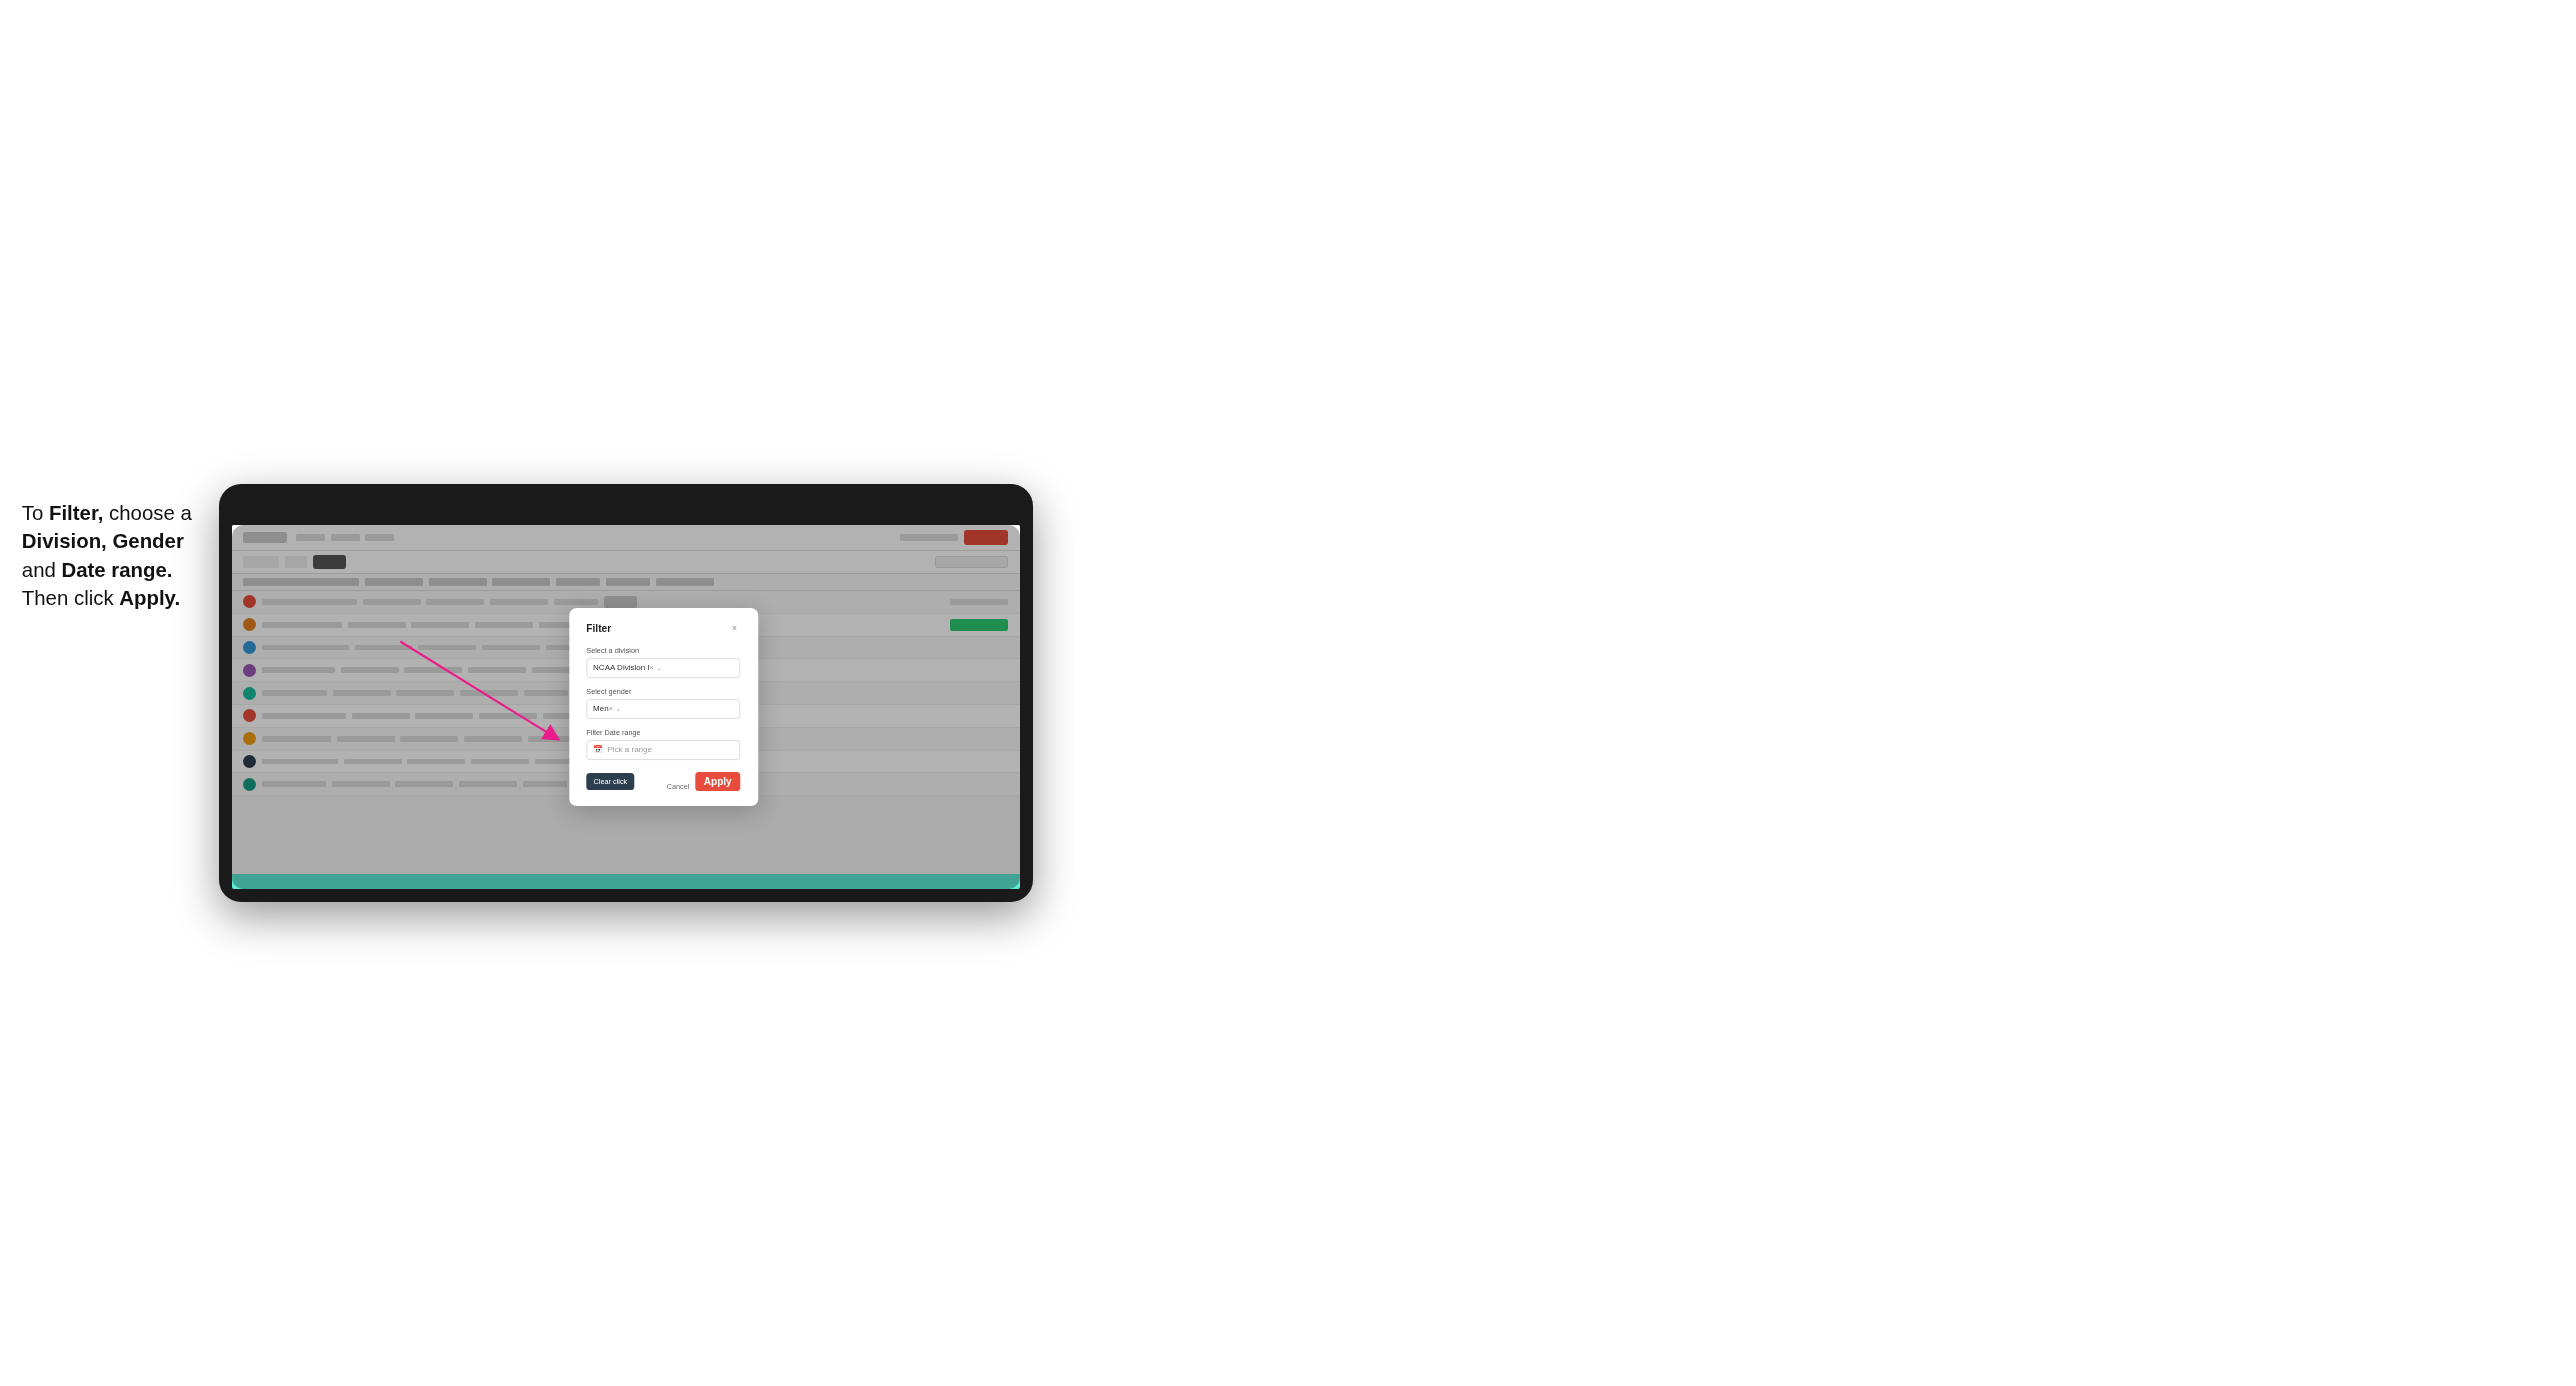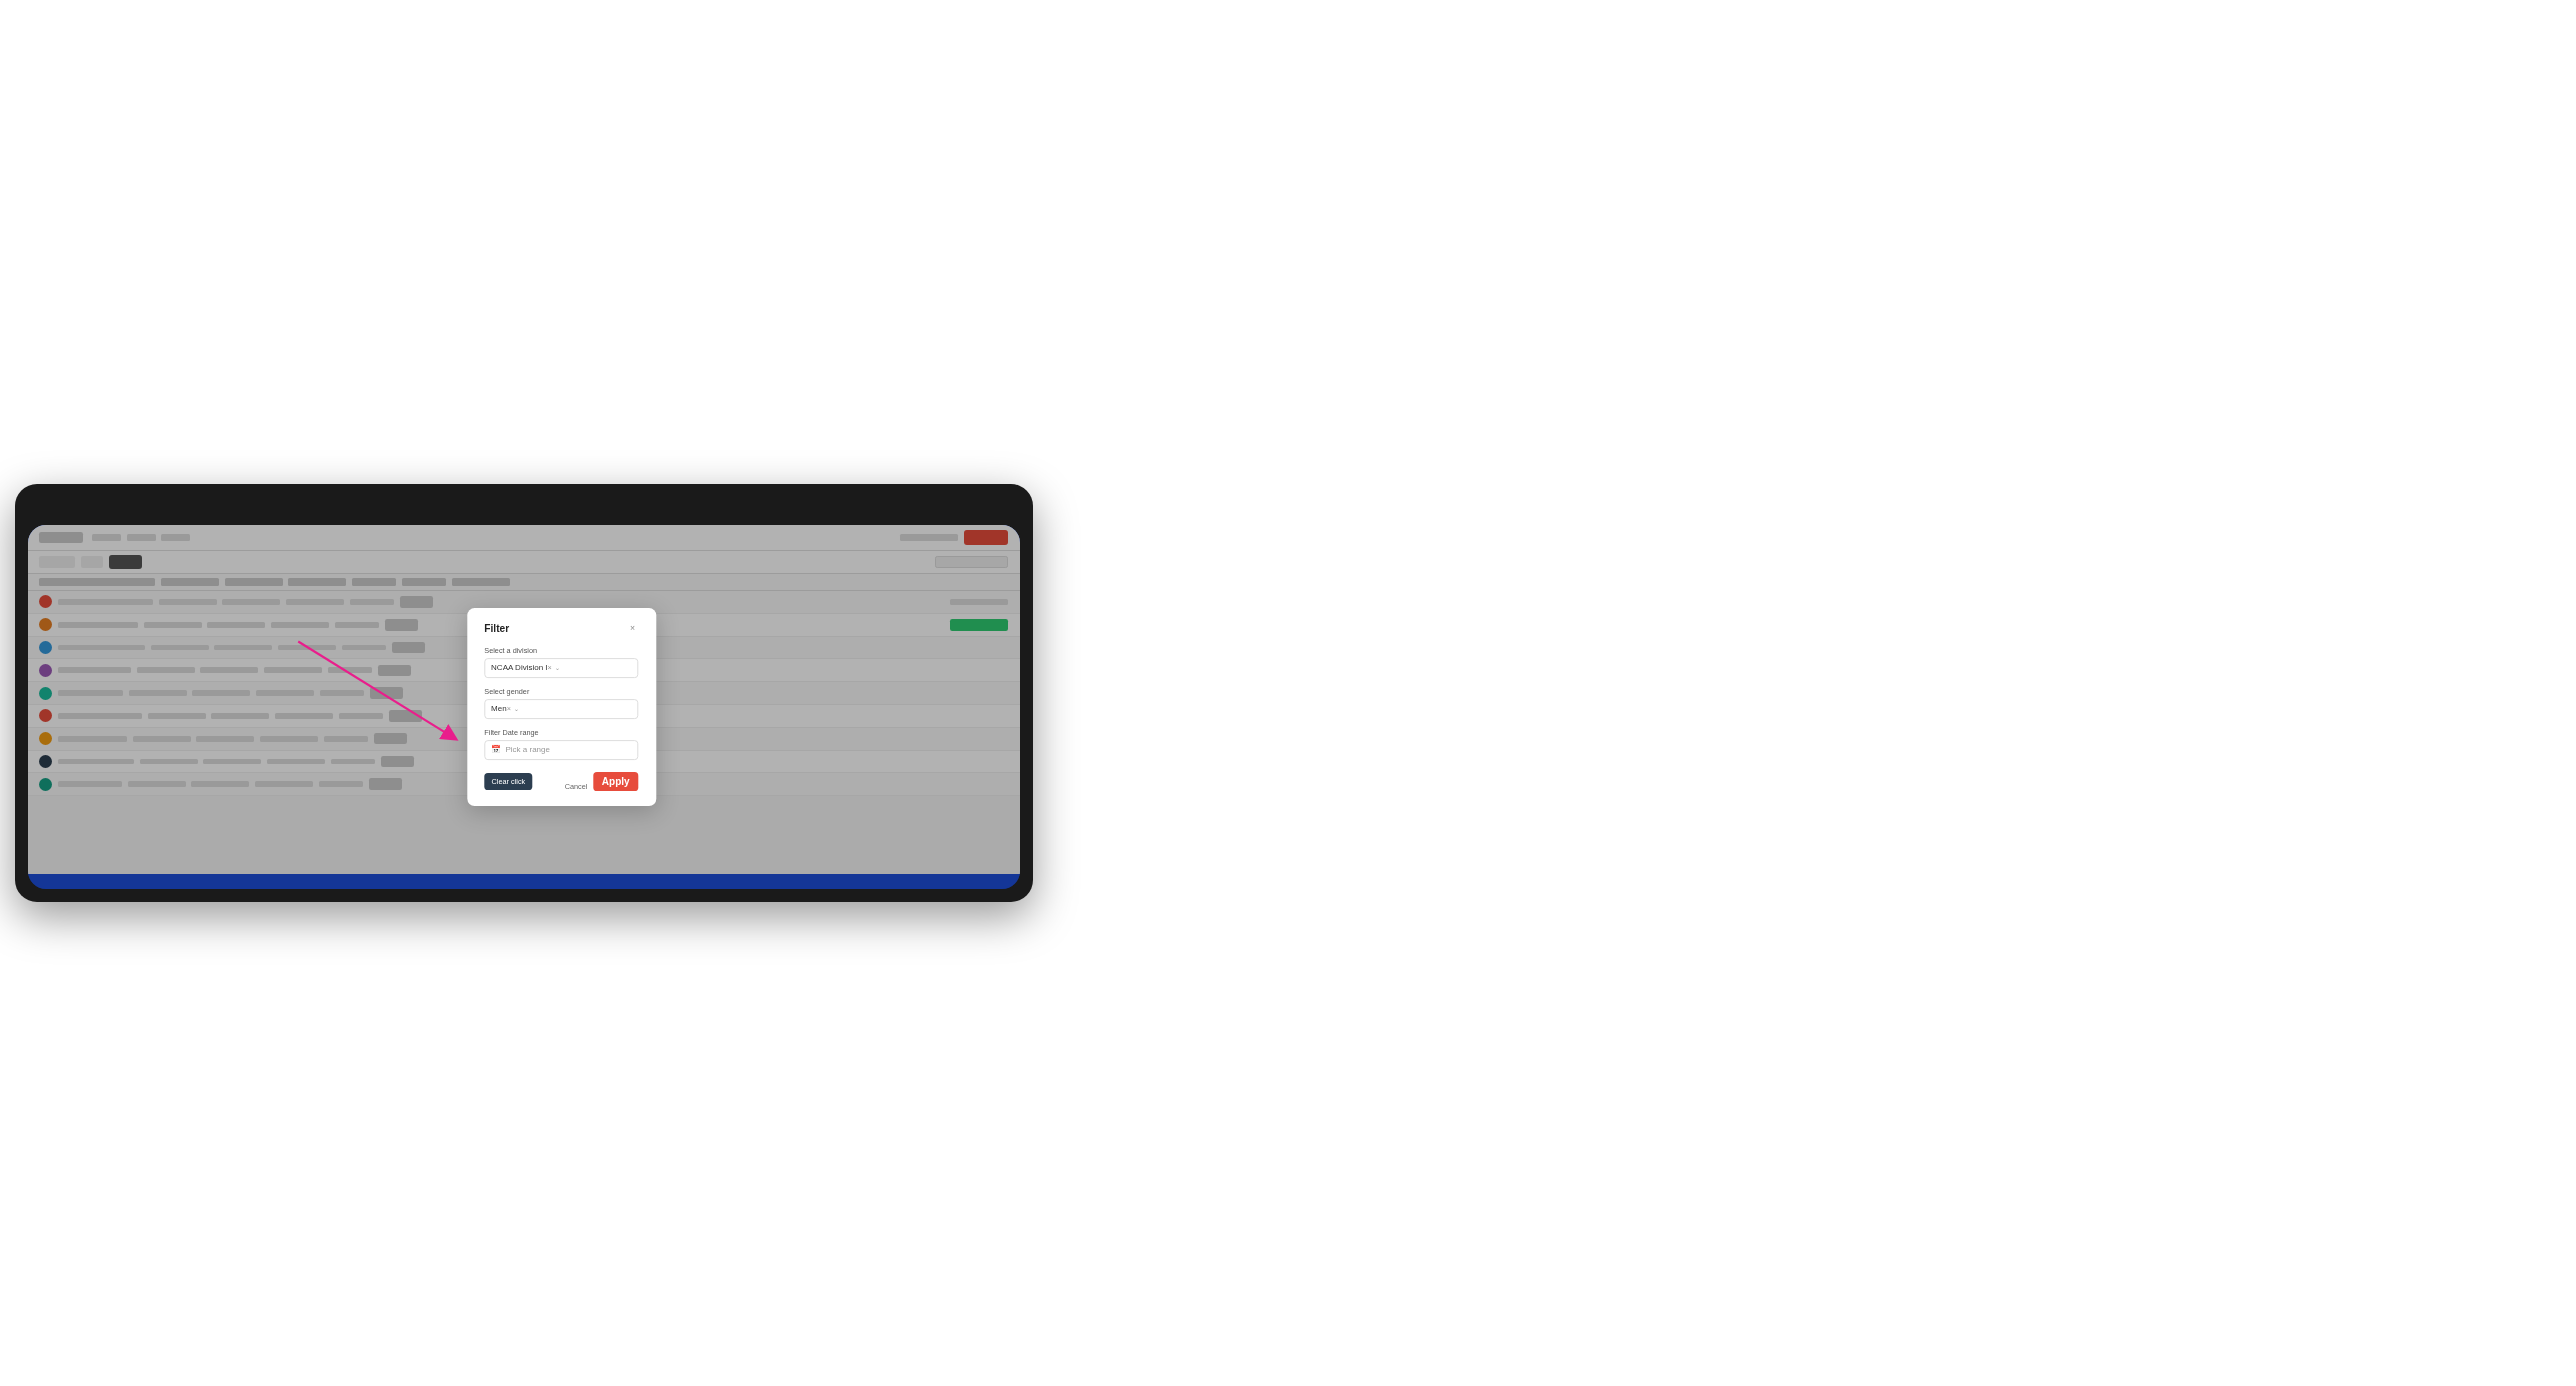--- a/index.html
+++ b/index.html
@@ -43,22 +43,22 @@
     .tablet-frame {
       flex: 1;
       background: #1a1a1a;
       border-radius: 22px;
       padding: 13px;
       box-shadow: 0 14.5px 44px rgba(0,0,0,0.4);
       position: relative;
     }
 
     .tablet-screen {
-      background: #1d4ed8;
-      border-radius: 18px;
+      background: #5eead4;
+      border-radius: 2px;
       overflow: hidden;
       position: relative;
       min-height: 364px;
       margin-top: 28px;
     }
 
     
     .app-bg {
       width: 100%;
       min-height: 349px;
@@ -380,20 +380,32 @@
     }
 
     
     .instr-line { display: block; }
   </style>
 </head>
 <body>
 
 <div class="page-wrapper">
 
+  <div class="instruction-panel">
+    <span class="instr-line">
+      <span class="normal">To </span><span class="bold">Filter,</span><span class="normal"> choose a</span>
+    </span>
+    <span class="instr-line bold">Division, Gender</span>
+    <span class="instr-line">
+      <span class="normal">and </span><span class="bold">Date range.</span>
+    </span>
+    <span class="instr-line">
+      <span class="normal">Then click </span><span class="bold">Apply.</span>
+    </span>
+  </div>
 
   <div class="tablet-frame">
     <div class="tablet-screen">
 
       <div class="app-bg">
 
         <div class="app-header">
           <div class="app-header-logo"></div>
           <div class="app-header-nav">
             <div class="app-header-nav-item"></div>

